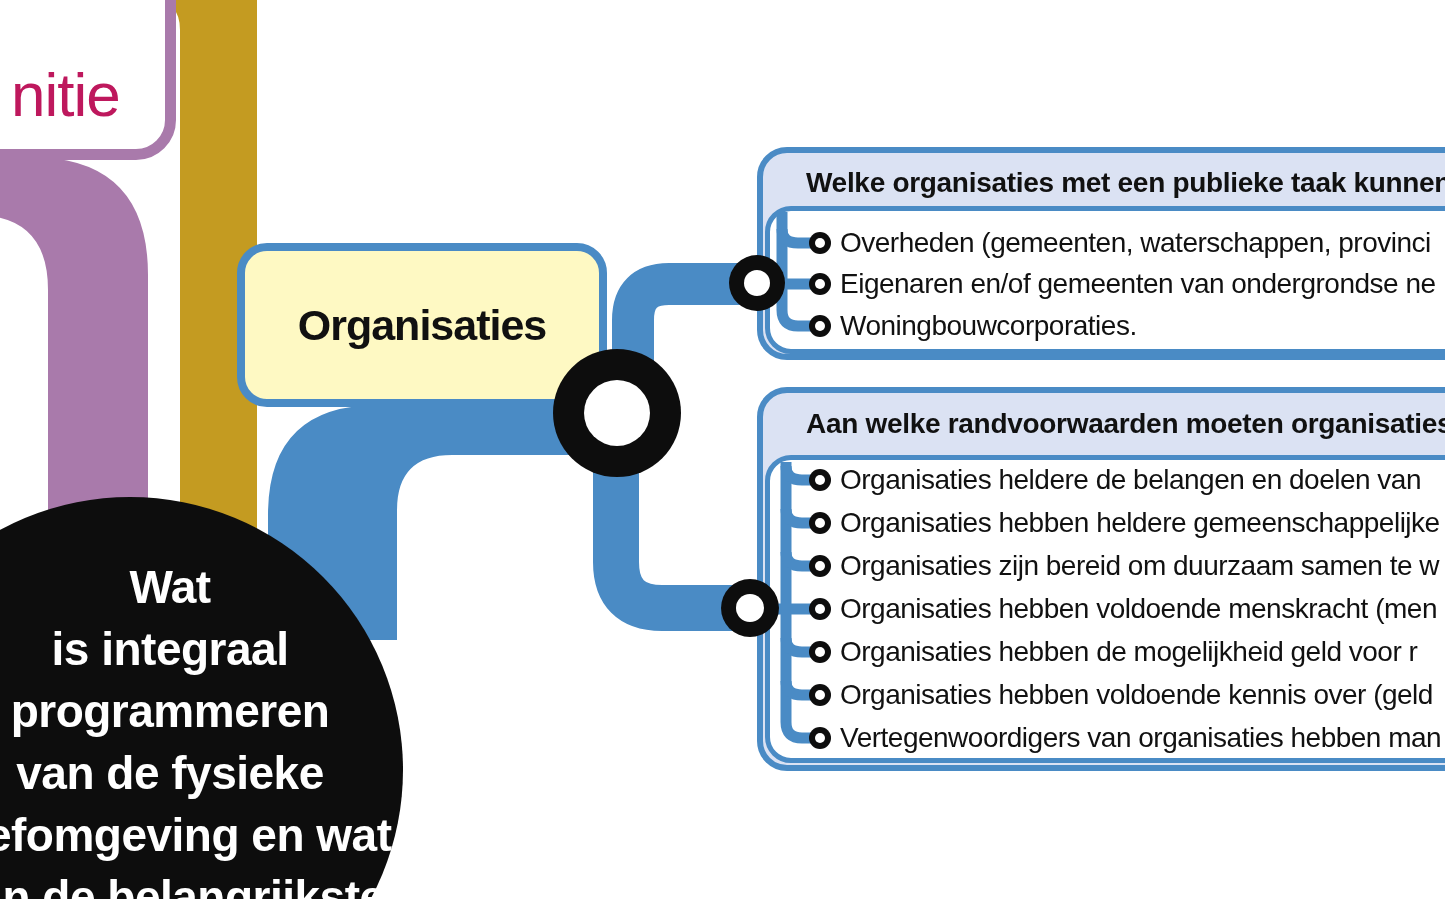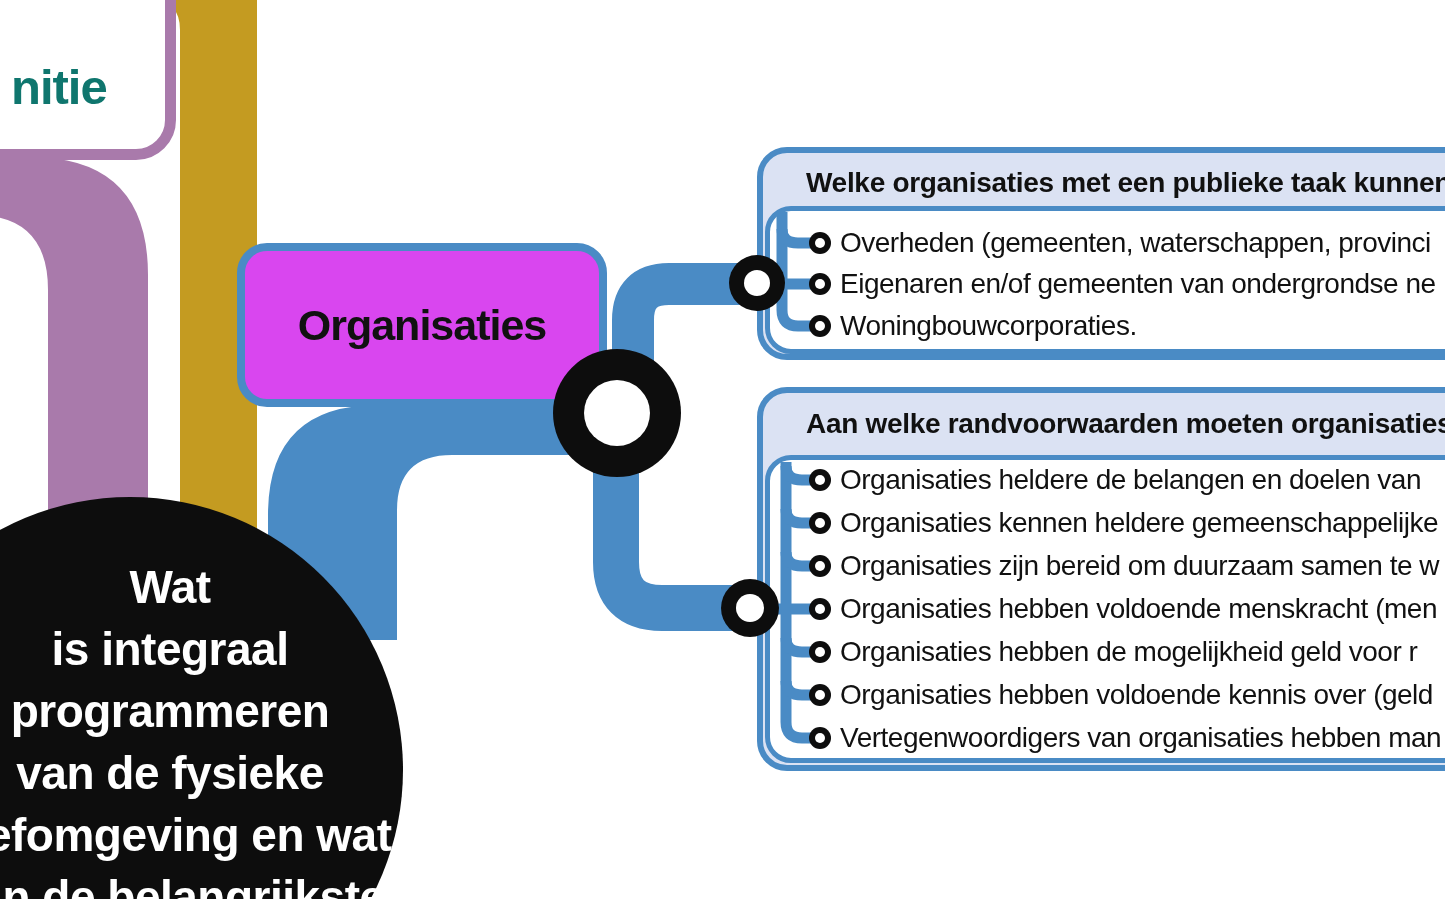--- a/index.html
+++ b/index.html
@@ -14,26 +14,26 @@
   svg{position:absolute;left:0;top:0;overflow:visible;}
 
   
   .def-box{
     position:absolute;left:-130px;top:-92px;width:306px;height:252px;
     background:#ffffff;border:11px solid #a97aab;border-radius:40px;
     box-sizing:border-box;z-index:2;
   }
   .def-label{
     position:absolute;left:130px;top:140px;
-    font-size:49px;font-weight:bold;color:#0f766e;letter-spacing:-1px;
+    font-size:62px;font-weight:normal;color:#be185d;letter-spacing:-1px;
     white-space:nowrap;
   }
   .org-box{
     position:absolute;left:237px;top:243px;width:370px;height:164px;
-    background:#d946ef;border:8px solid #4a8bc5;border-radius:30px;
+    background:#fef9c3;border:8px solid #4a8bc5;border-radius:30px;
     box-sizing:border-box;z-index:2;
     display:flex;align-items:center;justify-content:center;
   }
   .org-label{
     font-size:43px;font-weight:bold;color:#111;letter-spacing:-1px;
     white-space:nowrap;
   }
 
   
   .topic-outer{
@@ -105,21 +105,21 @@
 <div class="topic-panel topic1-panel"></div>
 <div class="row-text" style="top:222px">Overheden (gemeenten, waterschappen, provinci</div>
 <div class="row-text" style="top:263px">Eigenaren en/of gemeenten van ondergrondse ne</div>
 <div class="row-text" style="top:305px">Woningbouwcorporaties.</div>
 
 <div class="topic-outer topic2-outer">
   <span class="topic-header" style="top:12px">Aan welke randvoorwaarden moeten organisaties o</span>
 </div>
 <div class="topic-panel topic2-panel"></div>
 <div class="row-text" style="top:459px">Organisaties heldere de belangen en doelen van</div>
-<div class="row-text" style="top:502px">Organisaties kennen heldere gemeenschappelijke</div>
+<div class="row-text" style="top:502px">Organisaties hebben heldere gemeenschappelijke</div>
 <div class="row-text" style="top:545px">Organisaties zijn bereid om duurzaam samen te w</div>
 <div class="row-text" style="top:588px">Organisaties hebben voldoende menskracht (men</div>
 <div class="row-text" style="top:631px">Organisaties hebben de mogelijkheid geld voor r</div>
 <div class="row-text" style="top:674px">Organisaties hebben voldoende kennis over (geld</div>
 <div class="row-text" style="top:717px">Vertegenwoordigers van organisaties hebben man</div>
 
 <div class="circle-text">
   <div>Wat</div>
   <div>is integraal</div>
   <div>programmeren</div>

